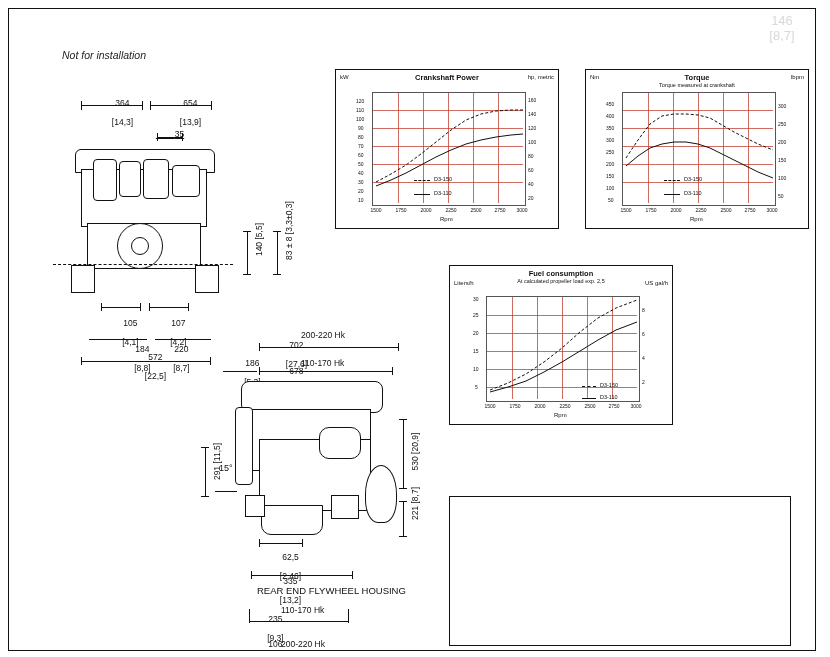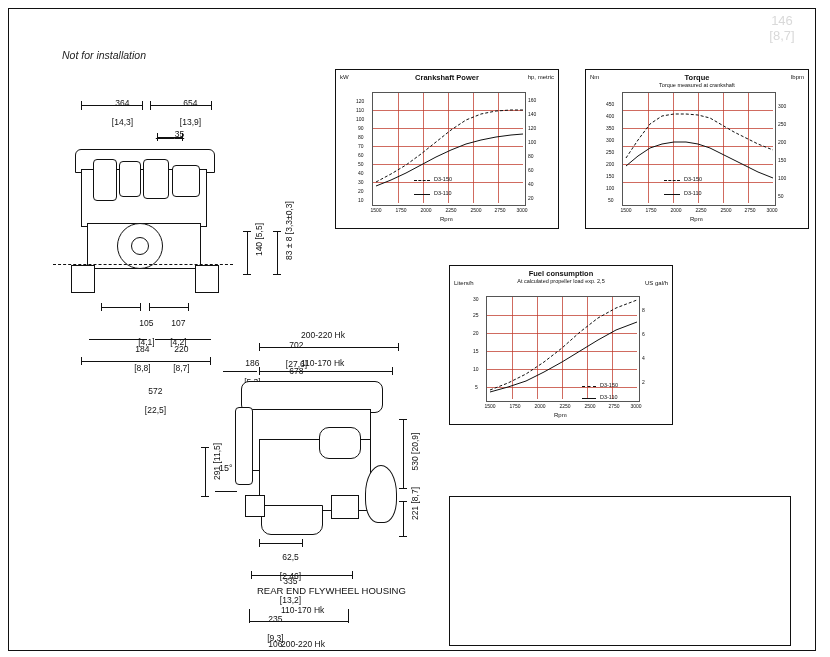--- a/index.html
+++ b/index.html
@@ -117,21 +117,21 @@
       <div class="txt dim vert" style="left:266px;top:270px;transform:rotate(-90deg);width:58px;">
         <span>83 ± 8</span>&nbsp;<span>[3,3±0,3]</span>
       </div>
 
       <div class="hl" style="left:92px;top:298px;width:40px;"></div>
       <div class="vl" style="left:92px;top:294px;height:8px;"></div>
       <div class="vl" style="left:131px;top:294px;height:8px;"></div>
       <div class="hl" style="left:140px;top:298px;width:40px;"></div>
       <div class="vl" style="left:140px;top:294px;height:8px;"></div>
       <div class="vl" style="left:179px;top:294px;height:8px;"></div>
-      <div class="txt dim" style="left:104px;top:300px;width:48px;">
+      <div class="txt dim" style="left:88px;top:300px;width:48px;">
         <span>105</span><br>
         <span>[4,1]</span>
       </div>
       <div class="txt dim" style="left:136px;top:300px;width:48px;">
         <span>107</span><br>
         <span>[4,2]</span>
       </div>
 
       <div class="hl" style="left:80px;top:330px;width:58px;"></div>
       <div class="hl" style="left:146px;top:330px;width:56px;"></div>
@@ -140,21 +140,21 @@
         <span>[8,8]</span>
       </div>
       <div class="txt dim" style="left:139px;top:326px;width:48px;">
         <span>220</span><br>
         <span>[8,7]</span>
       </div>
 
       <div class="hl" style="left:72px;top:352px;width:130px;"></div>
       <div class="vl" style="left:72px;top:348px;height:8px;"></div>
       <div class="vl" style="left:201px;top:348px;height:8px;"></div>
-      <div class="txt dim" style="left:113px;top:368px;width:48px;">
+      <div class="txt dim" style="left:113px;top:334px;width:48px;">
         <span>572</span><br>
         <span>[22,5]</span>
       </div>
     </div>
 
     <div>
 
       <div class="hl" style="left:250px;top:338px;width:140px;"></div>
       <div class="vl" style="left:250px;top:334px;height:8px;"></div>
       <div class="vl" style="left:389px;top:334px;height:8px;"></div>

